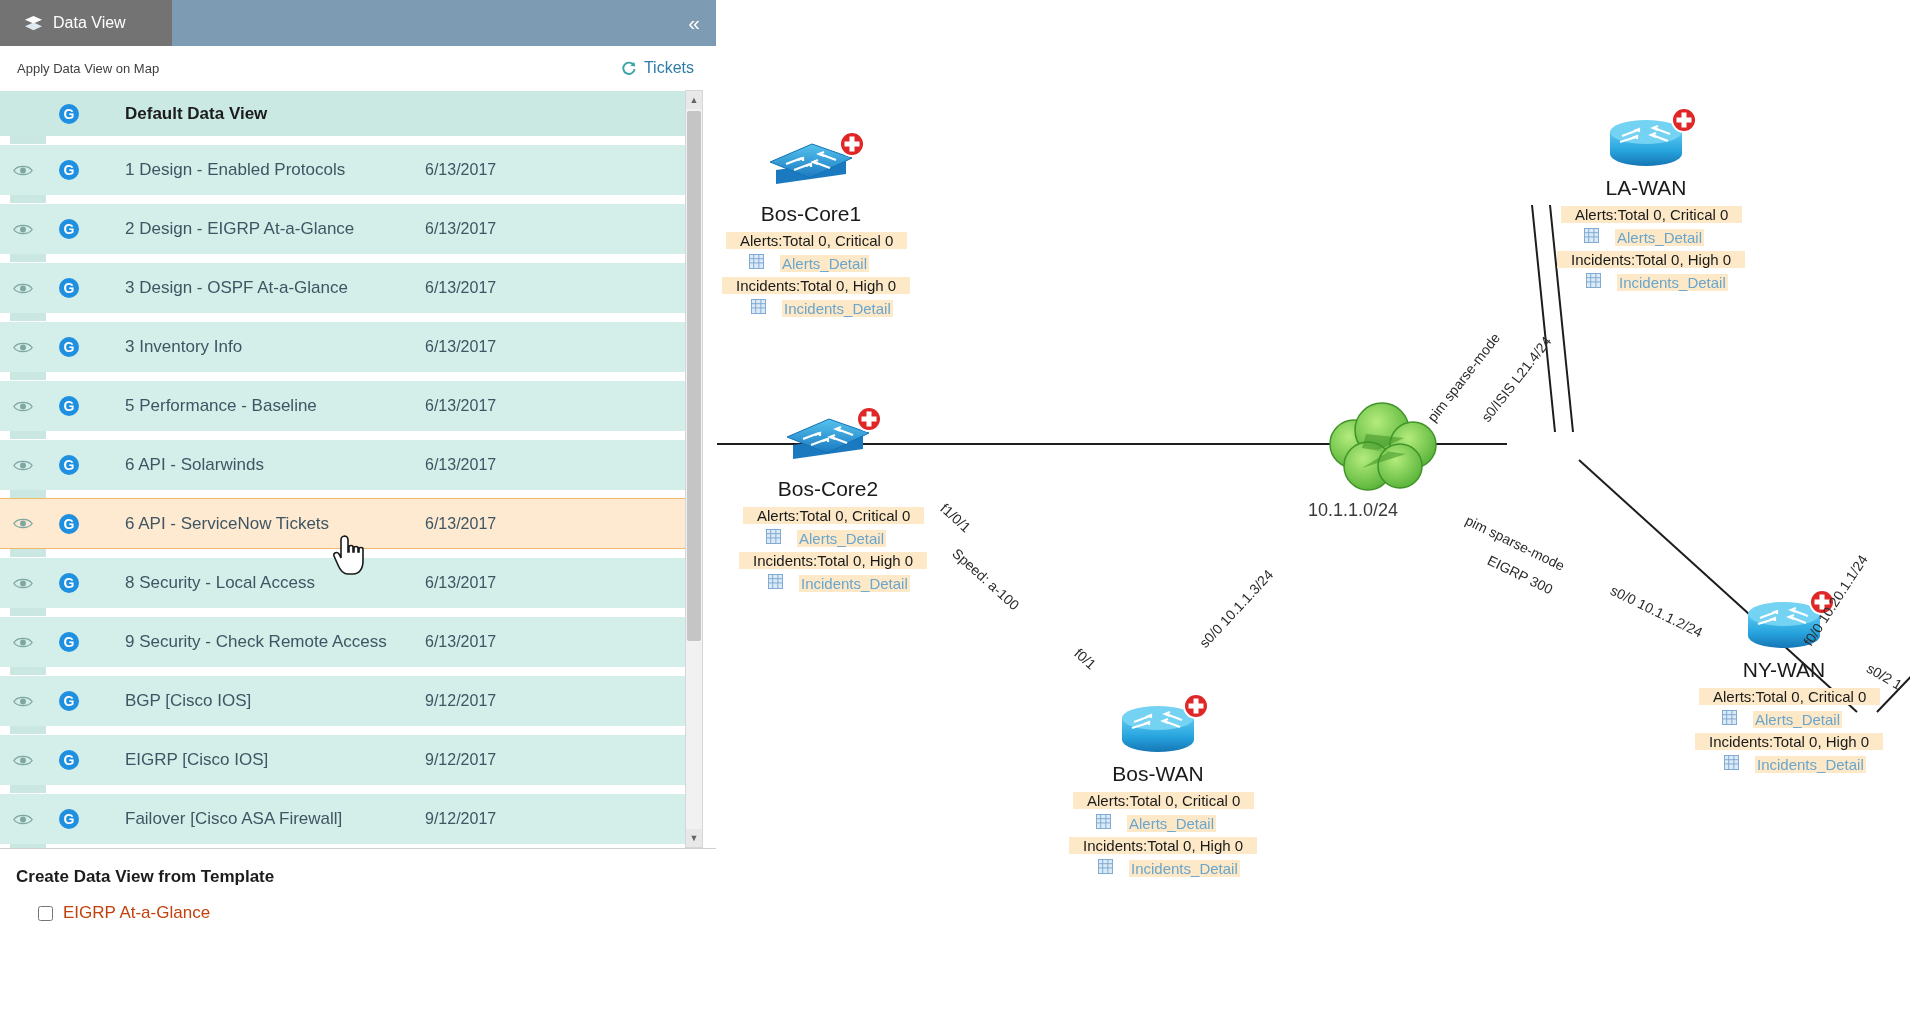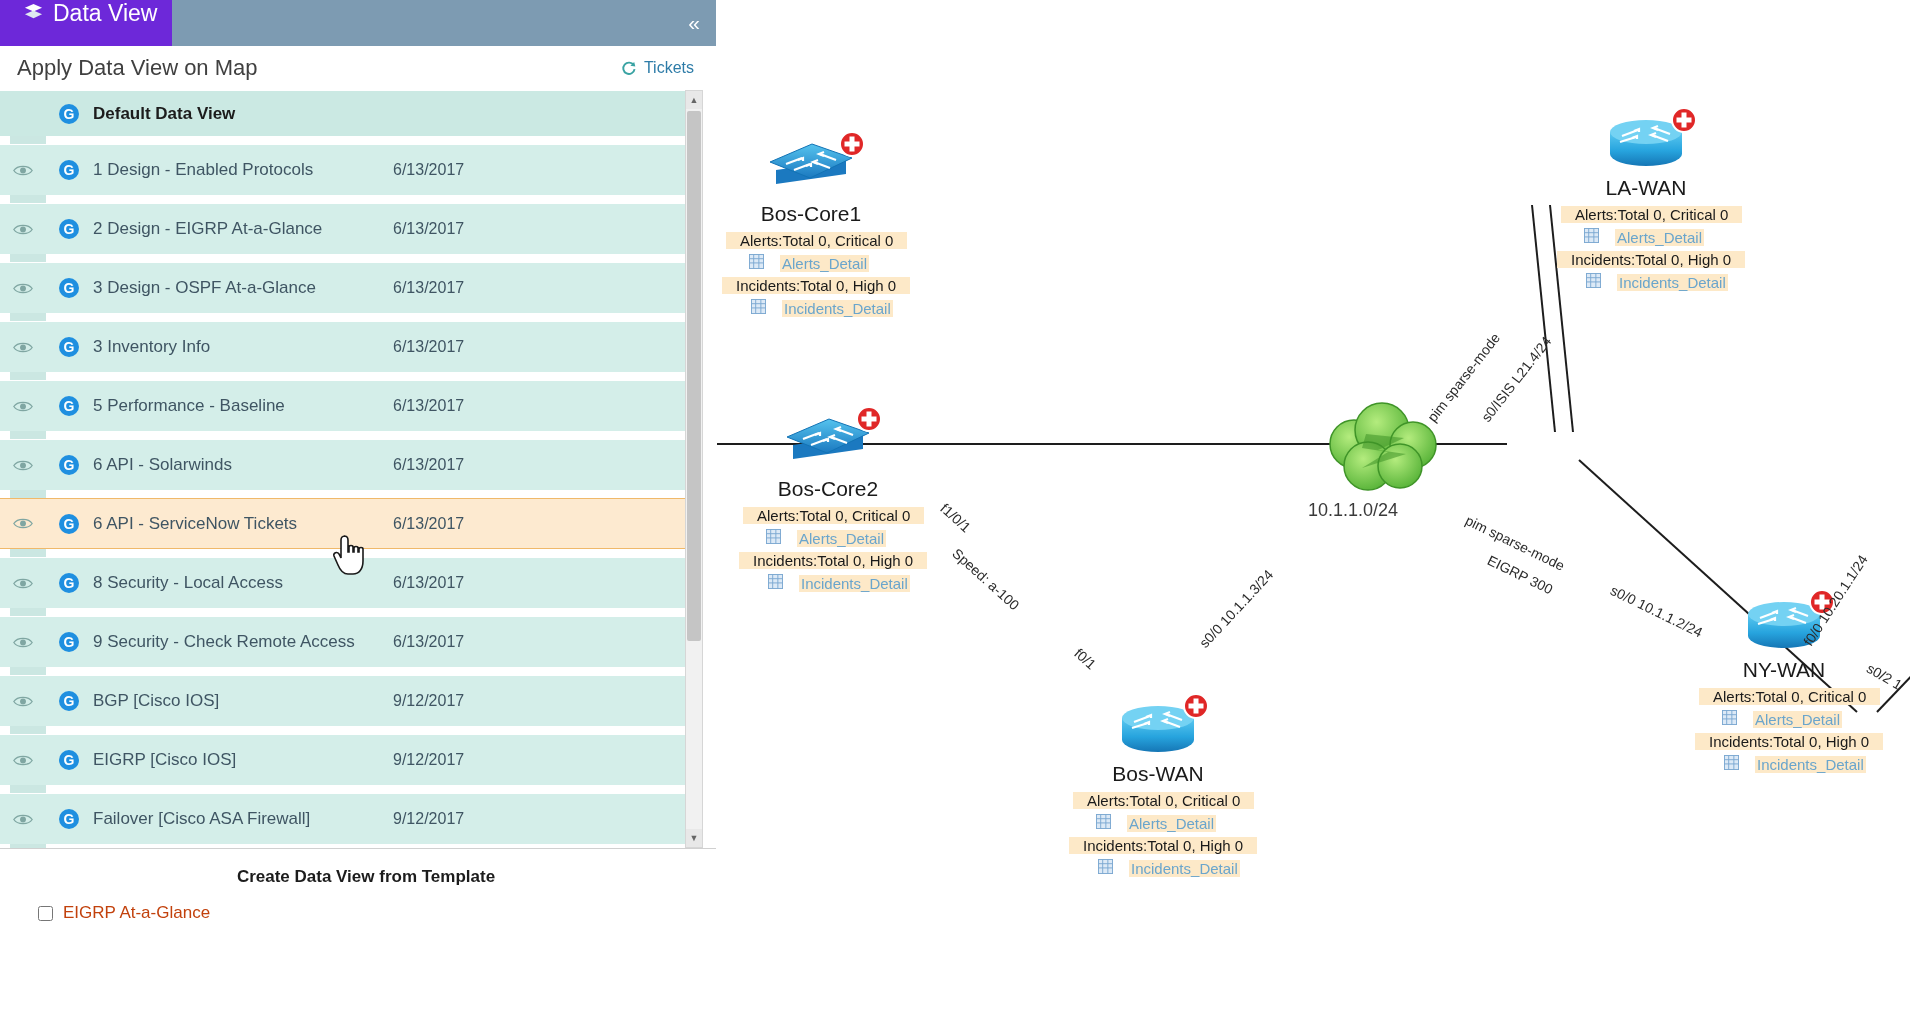--- a/index.html
+++ b/index.html
@@ -22,46 +22,46 @@
 
   
   #titlebar {
     position: absolute; left: 0; top: 0;
     width: 716px; height: 46px;
     background: #7d9bb2;
     display: flex; align-items: stretch;
   }
   #tab-dataview {
     width: 172px;
-    background: #6d28d9;
-    display: flex; align-items: flex-start;
+    background: #737373;
+    display: flex; align-items: center;
     padding-left: 24px;
     gap: 10px;
     color: #ffffff;
-    font-size: 23px;
+    font-size: 16px;
   }
   #tab-dataview .stack-icon { display: block; width: 19px; height: 19px; }
   #collapse-btn {
     margin-left: auto; margin-right: 18px;
     display: flex; align-items: center;
     color: #ffffff; font-size: 21px;
     letter-spacing: -2px;
     cursor: pointer;
   }
 
   
   #apply-bar {
     position: absolute; left: 0; top: 46px;
     width: 716px; height: 44px;
     display: flex; align-items: center;
     background: #ffffff;
   }
   #apply-label {
     margin-left: 17px;
-    font-size: 22px;
+    font-size: 13px;
     color: #404040;
   }
   #refresh-btn {
     margin-left: auto; margin-right: 22px;
     display: flex; align-items: center; gap: 7px;
     color: #2e7ca8; font-size: 16px; cursor: pointer;
   }
   #refresh-btn .refresh-icon { display:block; width:17px; height:17px; }
 
   
@@ -109,20 +109,21 @@
   .row .gicon {
     flex: 0 0 22px;
     width: 22px; height: 22px;
     margin-left: 12px; margin-right: 13px;
   }
   .row .rtitle {
     font-size: 17px;
     color: #3f5563;
     flex: 0 0 auto;
     width: 300px;
+    margin-left: 32px;
   }
   .row.header-row .rtitle {
     font-weight: bold; color: #1c1c1c;
   }
   .row .rdate {
     font-size: 16px;
     color: #3f5563;
   }
   .row .pad { flex: 1; }
 
@@ -149,21 +150,21 @@
 
   
   #template-section {
     position: absolute; left: 0; top: 848px;
     width: 716px; height: 185px;
     background: #ffffff;
     border-top: 1px solid #d0d0d0;
   }
   #template-title {
     margin: 18px 0 0 16px;
-    font-size: 17px; font-weight: bold; color: #1c1c1c; text-align: center;
+    font-size: 17px; font-weight: bold; color: #1c1c1c;
   }
   .tpl-item {
     display: flex; align-items: center;
     margin: 16px 0 0 38px;
     gap: 10px; cursor: pointer;
   }
   .tpl-item input { margin: 0; width: 15px; height: 15px; }
   .tpl-item label { font-size: 17px; color: #c2410c; cursor: pointer; }
 
   

